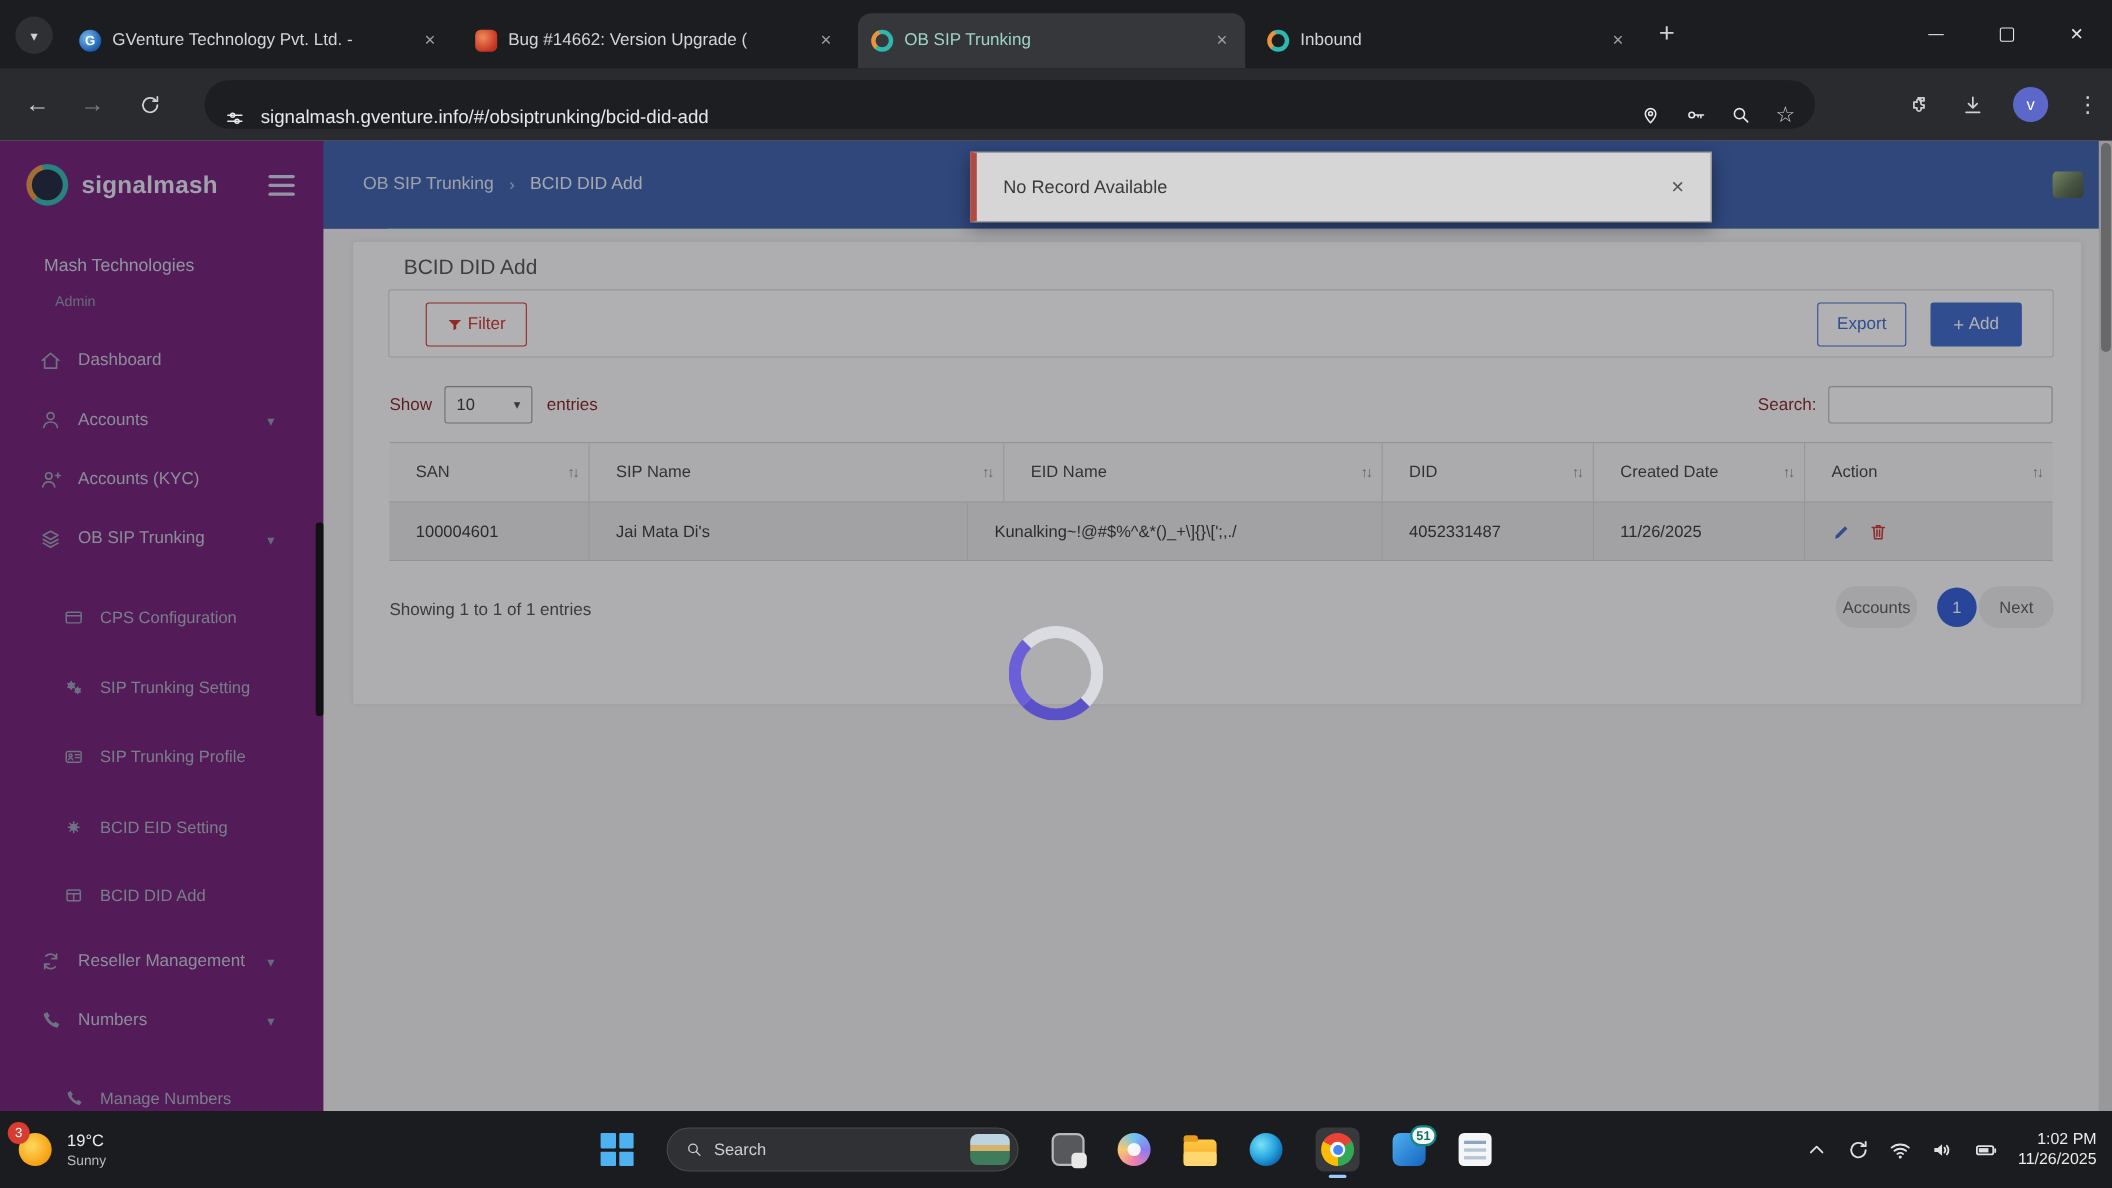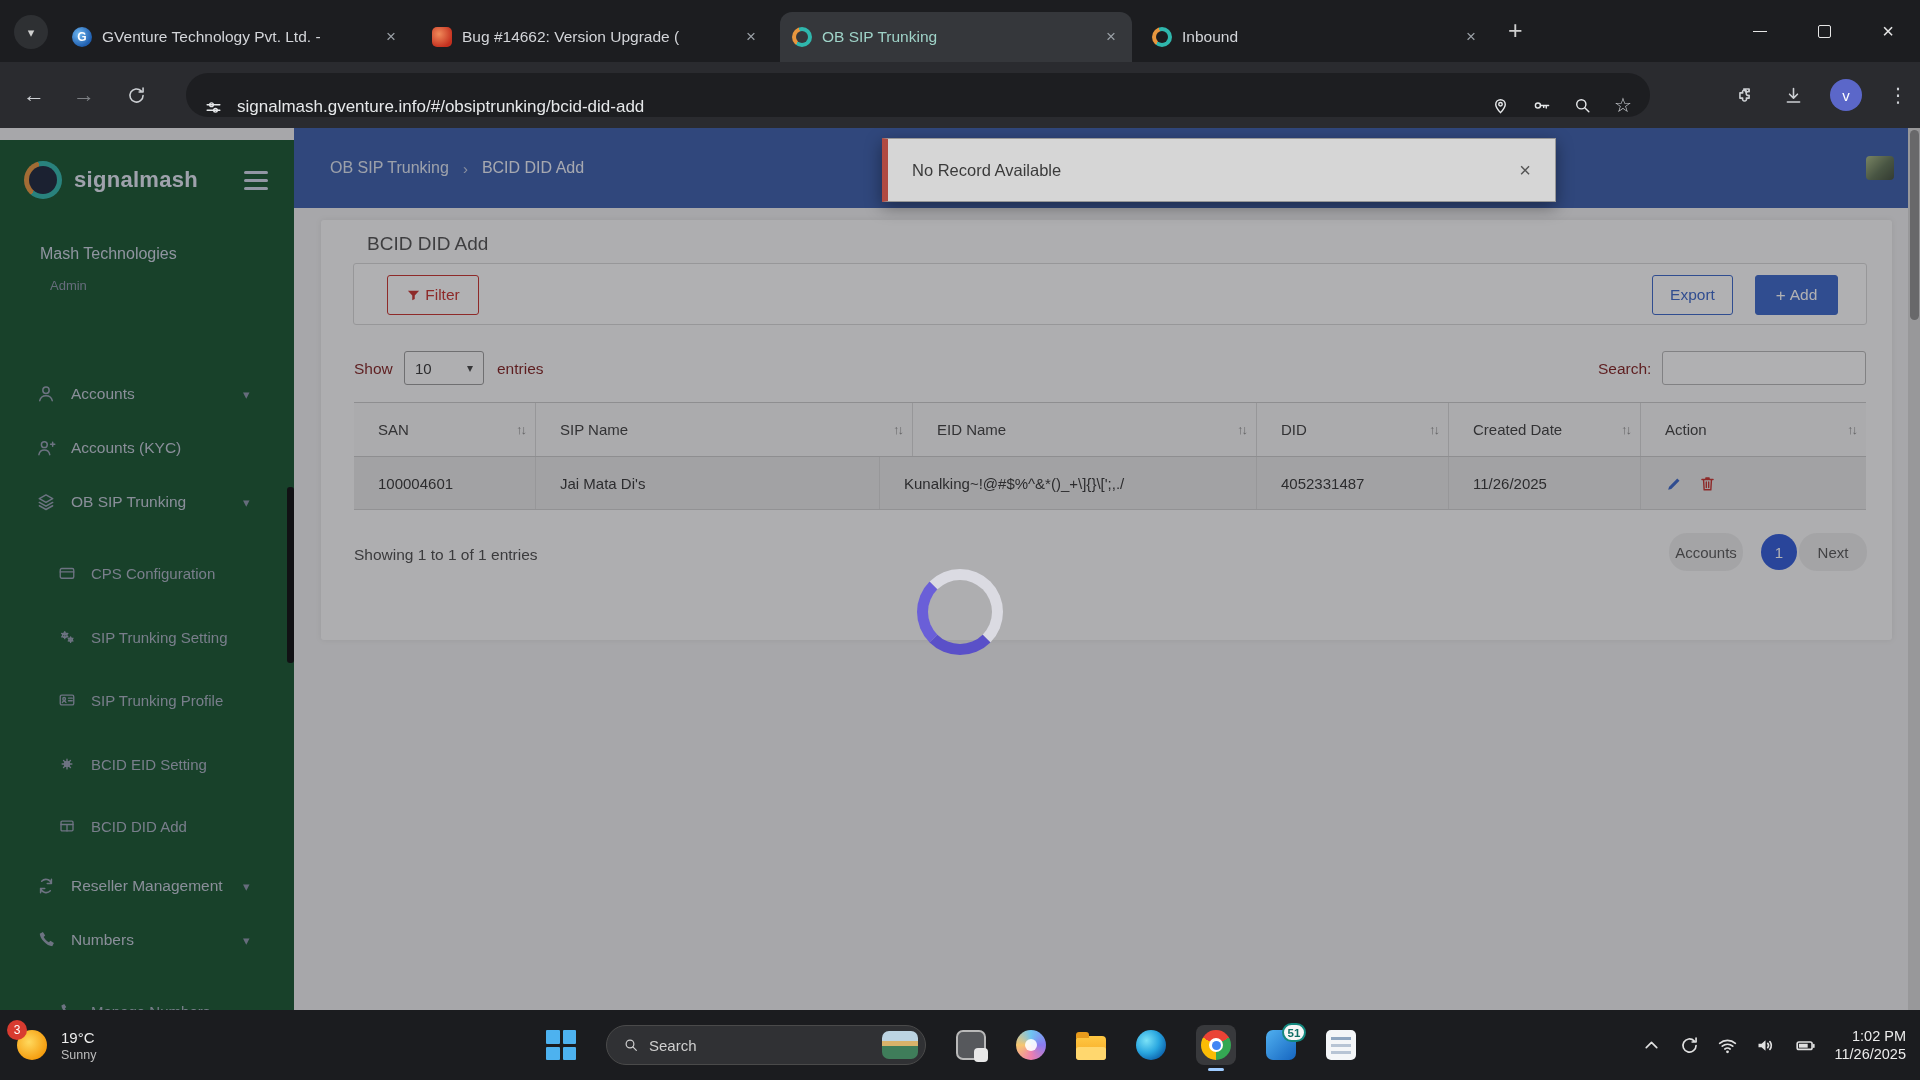--- a/index.html
+++ b/index.html
@@ -38,21 +38,21 @@
 .tbright{position:absolute;right:12px;top:0;height:66px;display:flex;align-items:center;gap:26px;color:#cdd0d4}
 .avatar{width:32px;height:32px;border-radius:50%;background:#5b67c9;color:#fff;display:flex;align-items:center;justify-content:center;font-size:15px}
 .kebab{font-size:20px;color:#cdd0d4}
 .star{font-size:20px;color:#cdd0d4}
 
 
 .viewport{position:absolute;top:128px;left:0;width:1920px;height:882px;background:#f0f0f1;overflow:hidden}
 .dim{position:absolute;inset:0;background:rgba(32,32,36,.35);z-index:40}
 
 
-.sidebar{position:absolute;left:0;top:12px;width:352px;height:100%;background:#14532d}
+.sidebar{position:absolute;left:0;top:0;width:352px;height:100%;background:#701a75}
 .logorow{position:absolute;left:0;top:0;width:294px;height:80px;display:flex;align-items:center;padding:0 26px 0 24px}
 .logomark{width:38px;height:38px;border-radius:50%;background:conic-gradient(from 220deg,#e8963e 0 125deg,#2fb7ad 125deg 360deg);position:relative}
 .logomark::after{content:"";position:absolute;inset:5px;border-radius:50%;background:#1a2238}
 .brand{margin-left:12px;color:#e3e9f5;font-size:22px;font-weight:600;letter-spacing:.3px}
 .burger{margin-left:auto;display:flex;flex-direction:column;gap:5px}
 .burger span{width:24px;height:3px;background:#cfd6e8;border-radius:2px}
 .org{position:absolute;left:40px;top:105px;color:#ccd3e2;font-size:16px}
 .role{position:absolute;left:50px;top:138px;color:#8d96ab;font-size:13px}
 .mi{position:absolute;left:0;width:294px;height:40px;display:flex;align-items:center;color:#c3cad8;font-size:15.5px}
 .mi .ic{width:20px;height:20px;margin-left:36px;color:#97a0b4;flex:0 0 auto}
@@ -237,20 +237,26 @@
         <span class="brand">signalmash</span>
         <span class="burger">
             <span></span>
             <span></span>
             <span></span>
           </span>
       </div>
       <div class="org">Mash Technologies</div>
       <div class="role">Admin</div>
 
+      <div class="mi" style="top:180px">
+        <span class="ic"><svg viewBox="0 0 24 24">
+              <path d="M3 11.5 12 4l9 7.5M5.5 10v10h13V10"></path>
+            </svg></span>
+        <span class="lbl">Dashboard</span>
+      </div>
       <div class="mi" style="top:234px">
         <span class="ic"><svg viewBox="0 0 24 24">
               <circle cx="12" cy="7.5" r="3.8"></circle>
               <path d="M4.5 20c.8-4 4-6 7.5-6s6.7 2 7.5 6"></path>
             </svg></span>
         <span class="lbl">Accounts</span>
         <span class="caret">▾</span>
       </div>
       <div class="mi" style="top:288px">
         <span class="ic"><svg viewBox="0 0 24 24">

